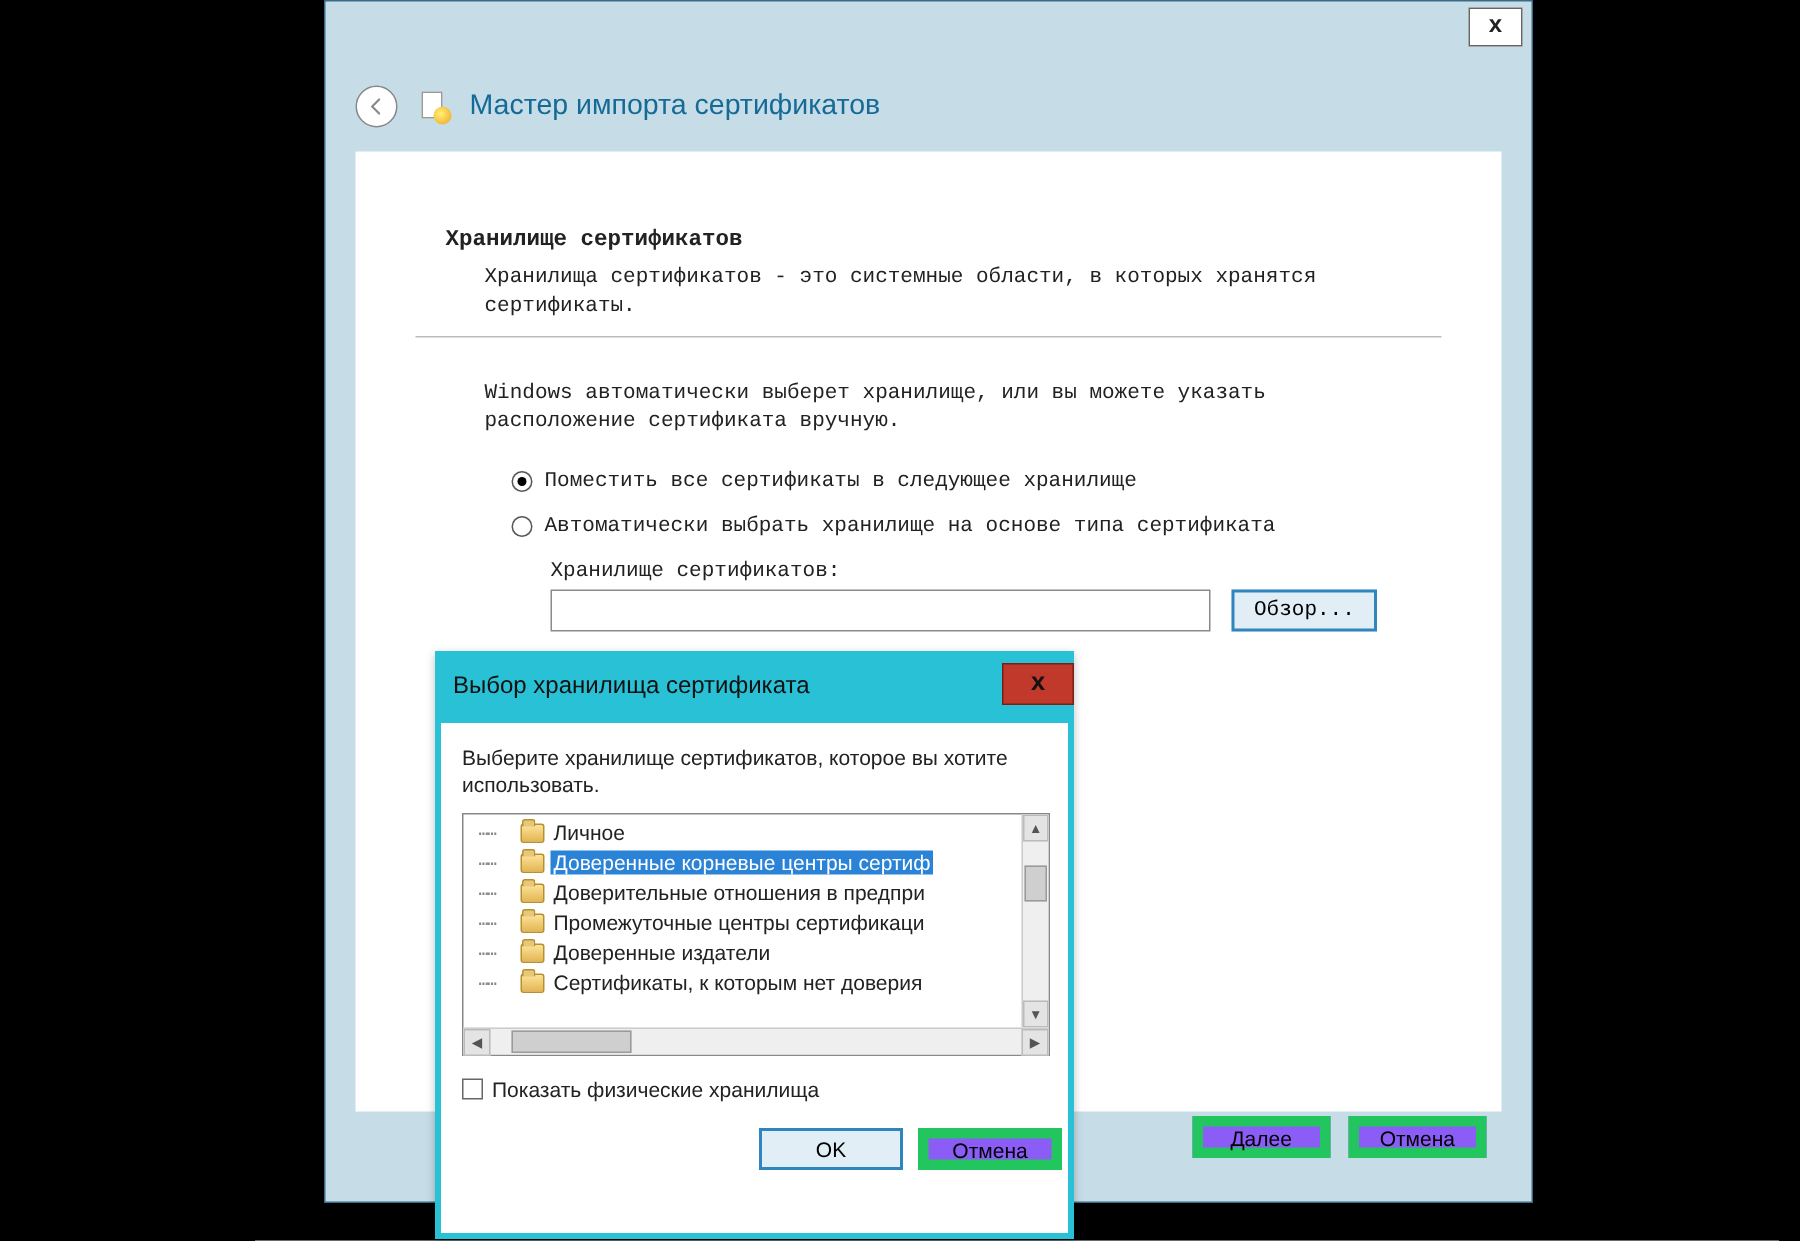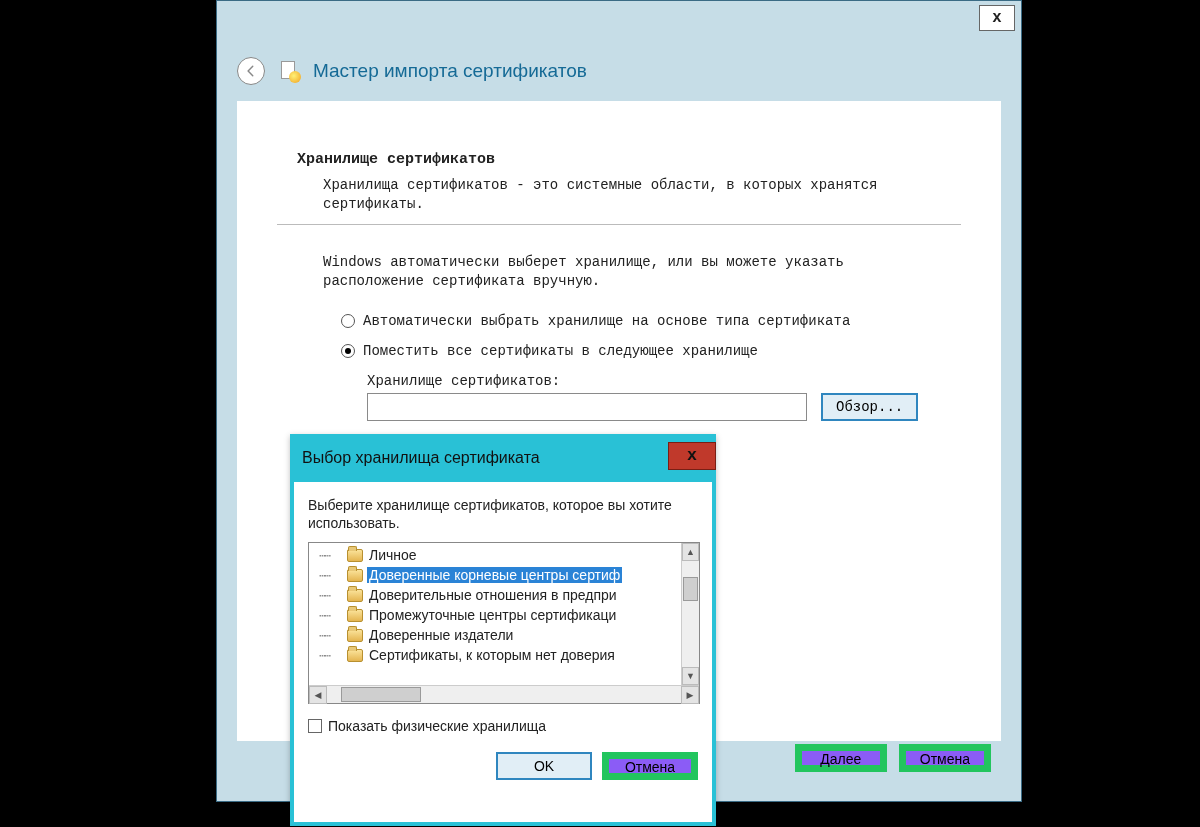--- a/index.html
+++ b/index.html
@@ -286,21 +286,21 @@
   }
 
   .check-row {
     display:flex; align-items:center; gap:6px;
     margin-top: 14px;
   }
   .checkbox {
     width:14px;height:14px;border:1px solid #666;background:#fff;cursor:pointer;
   }
   .picker-footer {
-    padding: 10px 14px 10px 14px;
+    padding: 10px 4px 10px 14px;
     display:flex; justify-content:flex-end; gap:10px;
   }
 </style>
 </head>
 <body>
 
 <div class="wizard-window">
   <div class="wizard-close">x</div>
 
   <div class="wizard-header">
@@ -317,26 +317,26 @@
   </div>
 
   <div class="wizard-content">
     <div class="section-heading">Хранилище сертификатов</div>
     <div class="section-desc">Хранилища сертификатов - это системные области, в которых хранятся сертификаты.</div>
     <hr class="hr">
     <div class="hint">Windows автоматически выберет хранилище, или вы можете указать расположение сертификата вручную.</div>
 
     <div class="radio-group">
       <div class="radio-row">
+        <div class="radio checked"></div>
+        <span>Поместить все сертификаты в следующее хранилище</span>
+      </div>
+      <div class="radio-row">
         <div class="radio"></div>
         <span>Автоматически выбрать хранилище на основе типа сертификата</span>
-      </div>
-      <div class="radio-row">
-        <div class="radio checked"></div>
-        <span>Поместить все сертификаты в следующее хранилище</span>
       </div>
     </div>
 
     <div class="store-label">Хранилище сертификатов:</div>
     <div class="store-row">
       <div class="store-input"></div>
       <button class="btn focus">Обзор...</button>
     </div>
   </div>
 

